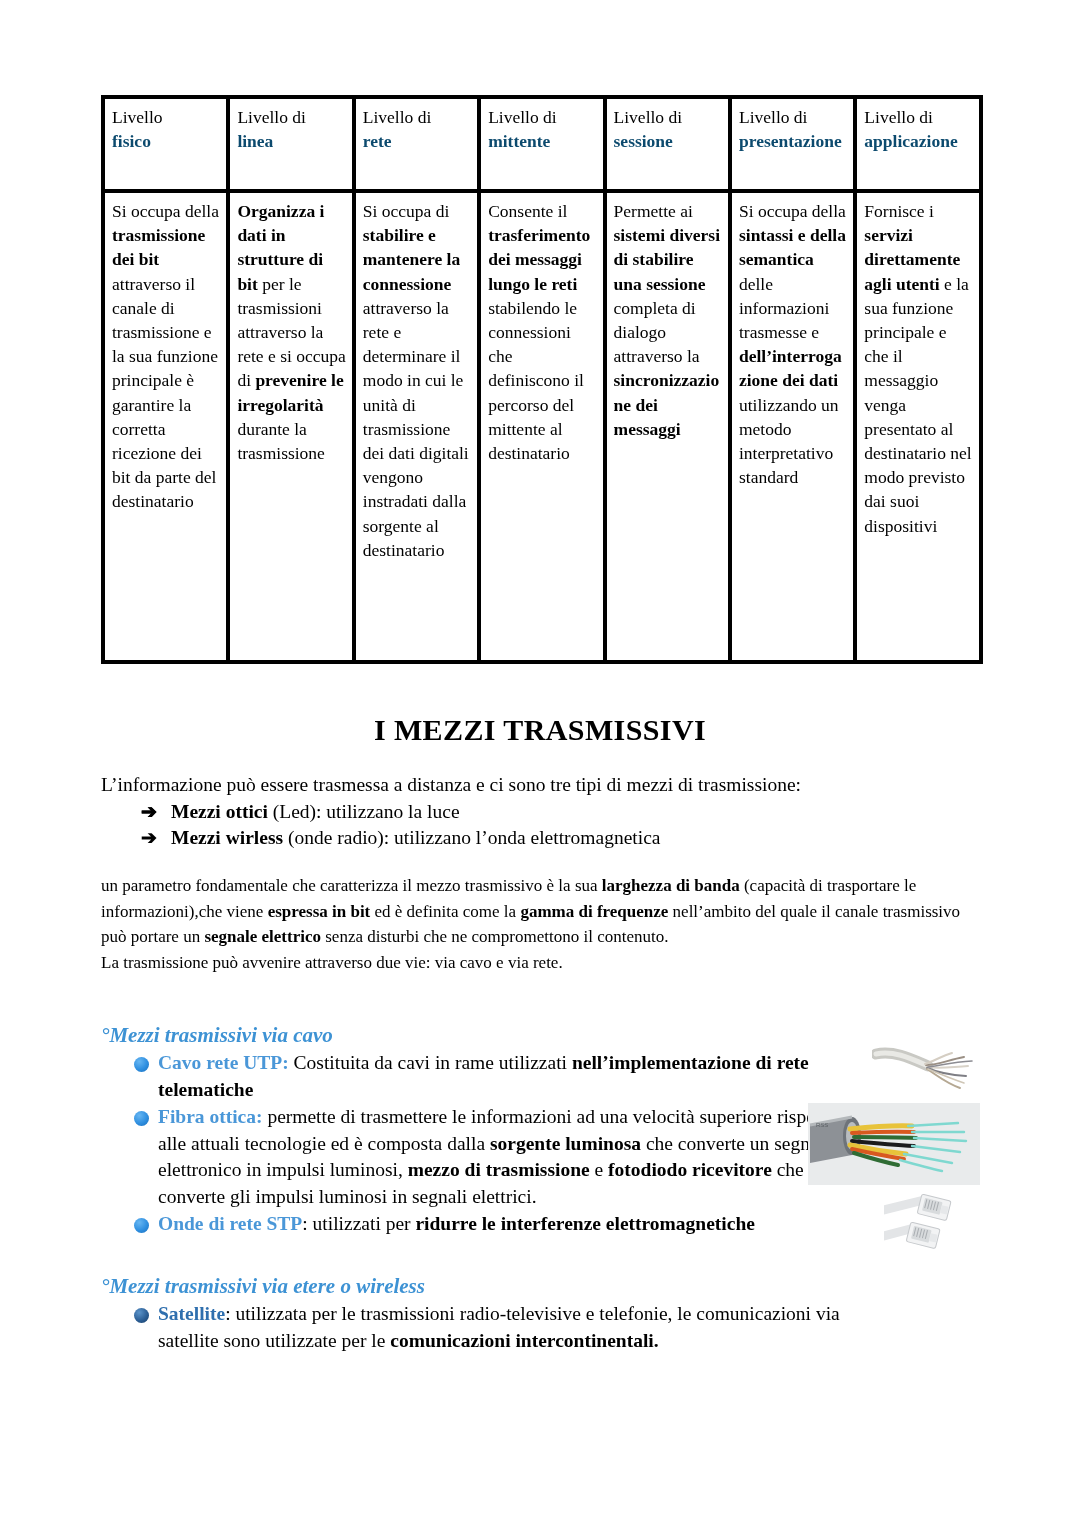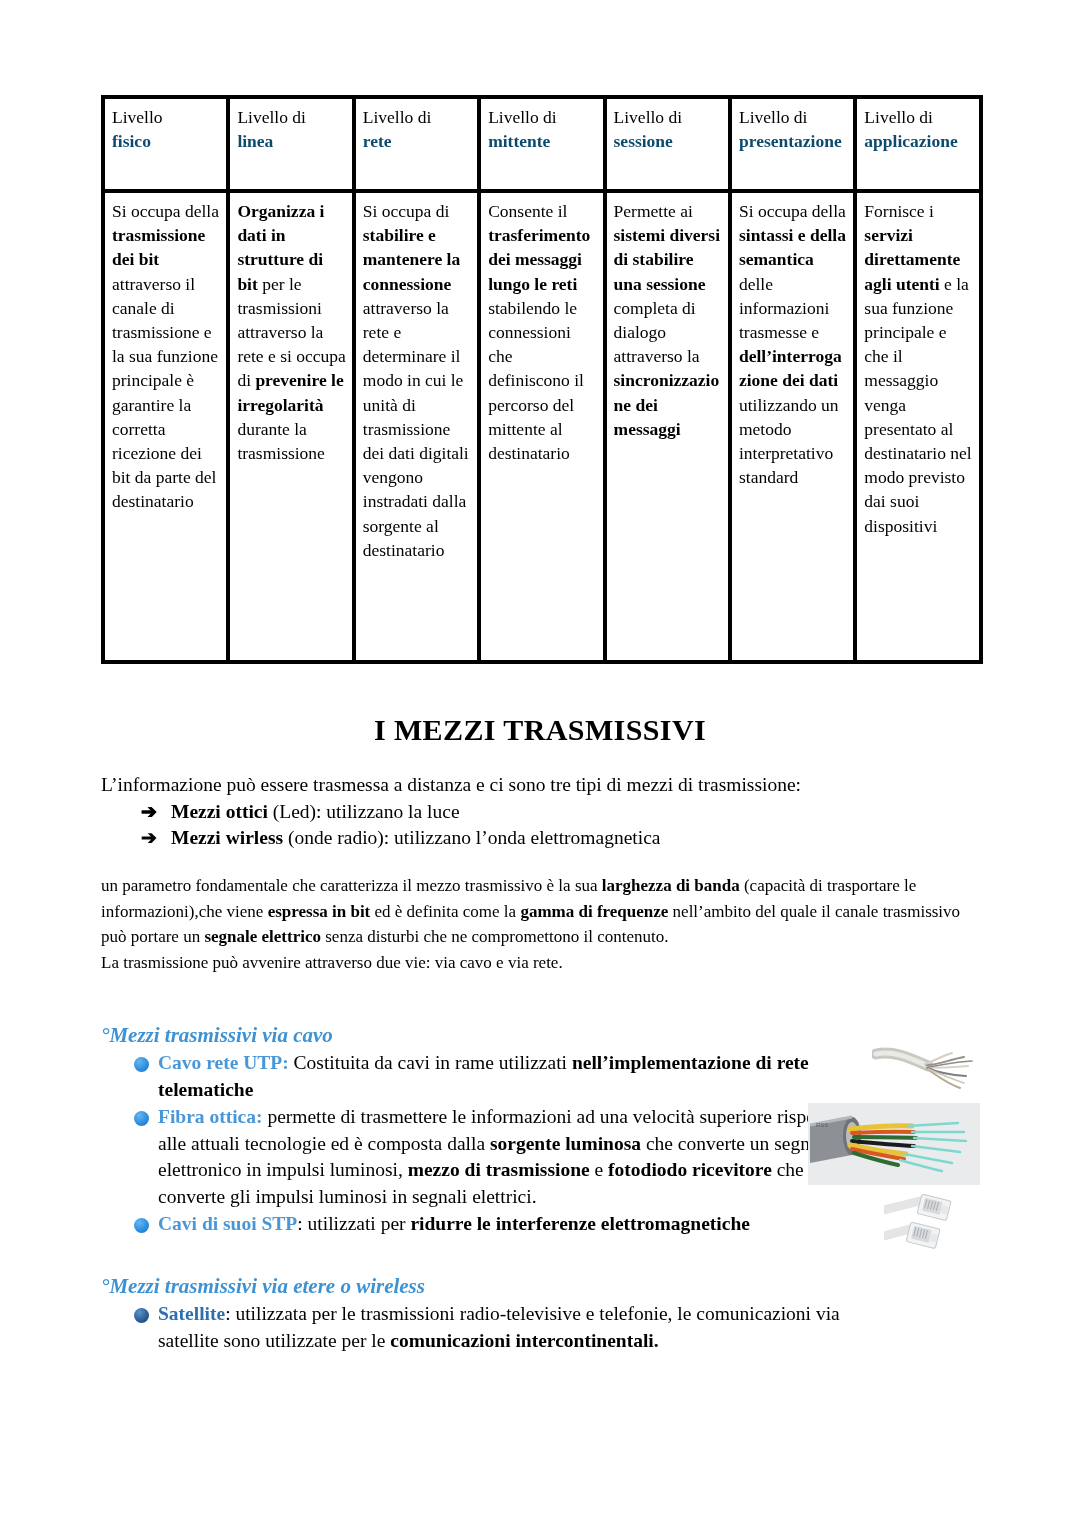--- a/index.html
+++ b/index.html
@@ -276,21 +276,21 @@
     <li>
       <span class="dot light"></span>
       <span class="lbl-blue">Cavo rete UTP:</span><span> Costituita da cavi in rame utilizzati <b>nell’implementazione di rete telematiche</b></span>
     </li>
     <li>
       <span class="dot light"></span>
       <span class="lbl-blue">Fibra ottica:</span><span> permette di trasmettere le informazioni ad una velocità superiore rispetto alle attuali tecnologie ed è composta dalla <b>sorgente luminosa</b> che converte un segnale elettronico in impulsi luminosi, <b>mezzo di trasmissione</b> e <b>fotodiodo ricevitore</b> che converte gli impulsi luminosi  in segnali elettrici.</span>
     </li>
     <li>
       <span class="dot light"></span>
-      <span class="lbl-blue">Cavi di suoi STP</span><span>: utilizzati per <b>ridurre le interferenze elettromagnetiche</b></span>
+      <span class="lbl-blue">Onde di rete STP</span><span>: utilizzati per <b>ridurre le interferenze elettromagnetiche</b></span>
     </li>
   </ul>
 
   <div class="blue-head" id="sec-wireless-head">°Mezzi trasmissivi via etere o wireless</div>
 
   <ul class="dot-list" id="list-wireless">
     <li>
       <span class="dot dark"></span>
       <span class="lbl-blue-dark">Satellite</span><span>: utilizzata per le trasmissioni radio-televisive e telefonie, le comunicazioni via satellite sono utilizzate  per le <b>comunicazioni intercontinentali.</b></span>
     </li>

